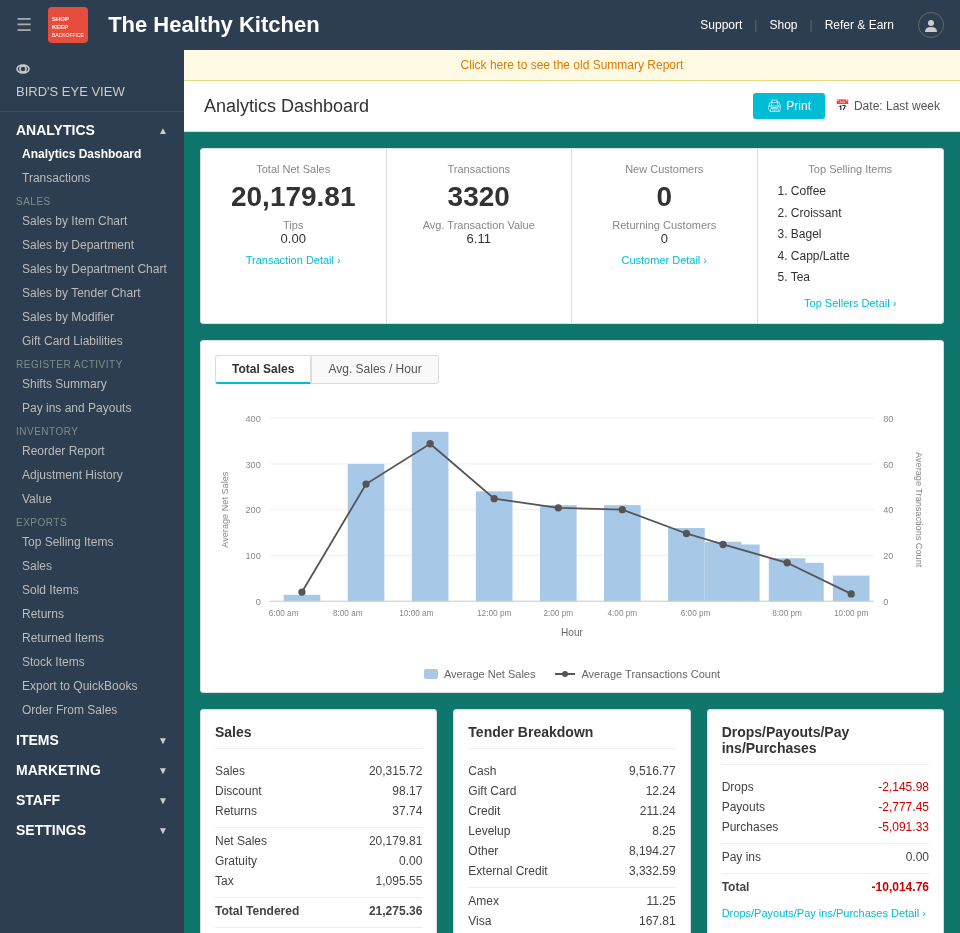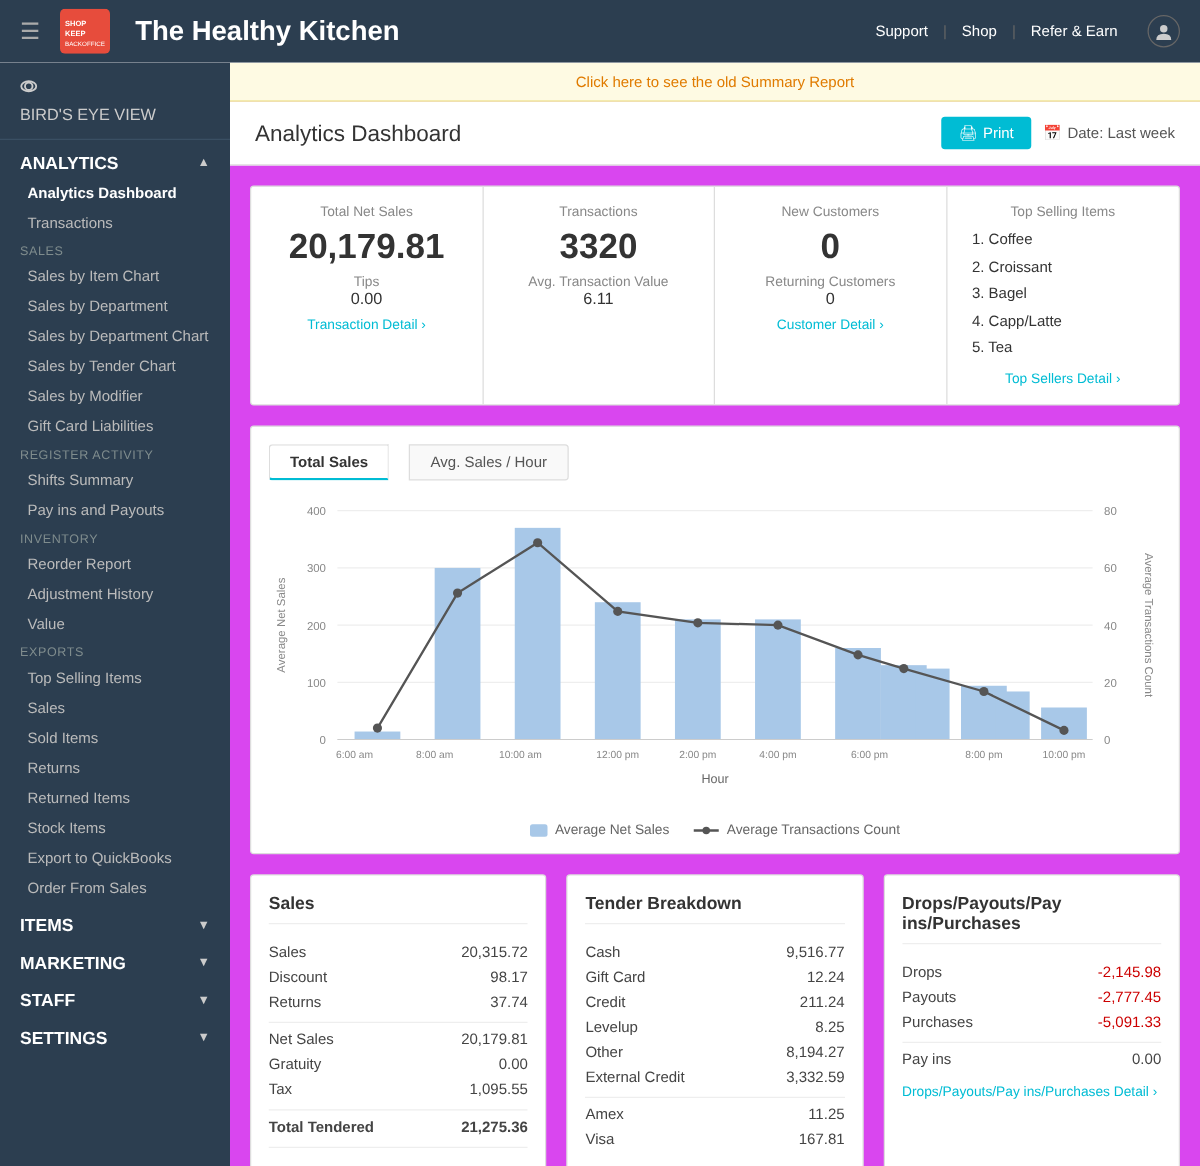--- a/index.html
+++ b/index.html
@@ -63,21 +63,21 @@
       gap: 8px;
       padding: 12px 16px;
       color: #ccc;
       font-size: 13px;
       cursor: pointer;
       border-bottom: 1px solid #3a4f63;
       flex-direction: column;
     }
 
     
-    .main-content { flex: 1; overflow-y: auto; background: #d946ef; }
+    .main-content { flex: 1; overflow-y: auto; background: #0f766e; }
 
     
     .notice-bar {
       background: #fefae3;
       border-bottom: 1px solid #e8d97a;
       text-align: center;
       padding: 8px;
       font-size: 12px;
       color: #e07b00;
     }
@@ -139,21 +139,21 @@
     .top-sellers-list { text-align: left; font-size: 12px; line-height: 1.8; }
 
     
     .chart-section {
       margin: 0 16px 16px;
       background: #fff;
       border: 1px solid #ddd;
       border-radius: 3px;
       padding: 14px;
     }
-    .chart-tabs { display: flex; gap: 16px; margin-bottom: 4px; }
+    .chart-tabs { display: flex; gap: 0; margin-bottom: 14px; }
     .chart-tab {
       padding: 6px 16px;
       border: 1px solid #ddd;
       cursor: pointer;
       font-size: 12px;
       background: #f9f9f9;
       color: #555;
     }
     .chart-tab.active {
       background: #fff;
@@ -540,19 +540,23 @@
             <span class="negative">-2,777.45</span>
         </div>
         <div class="data-row">
           <span>Purchases</span>
             <span class="negative">-5,091.33</span>
         </div>
         <div class="data-row separator">
           <span>Pay ins</span>
             <span>0.00</span>
         </div>
+        <div class="data-row separator bold">
+          <span>Total</span>
+            <span class="negative">-10,014.76</span>
+        </div>
 
         <span class="detail-link">Drops/Payouts/Pay ins/Purchases Detail ›</span>
       </div>
     </div>
 
   </div>
 </div>
 
 </body></html>

